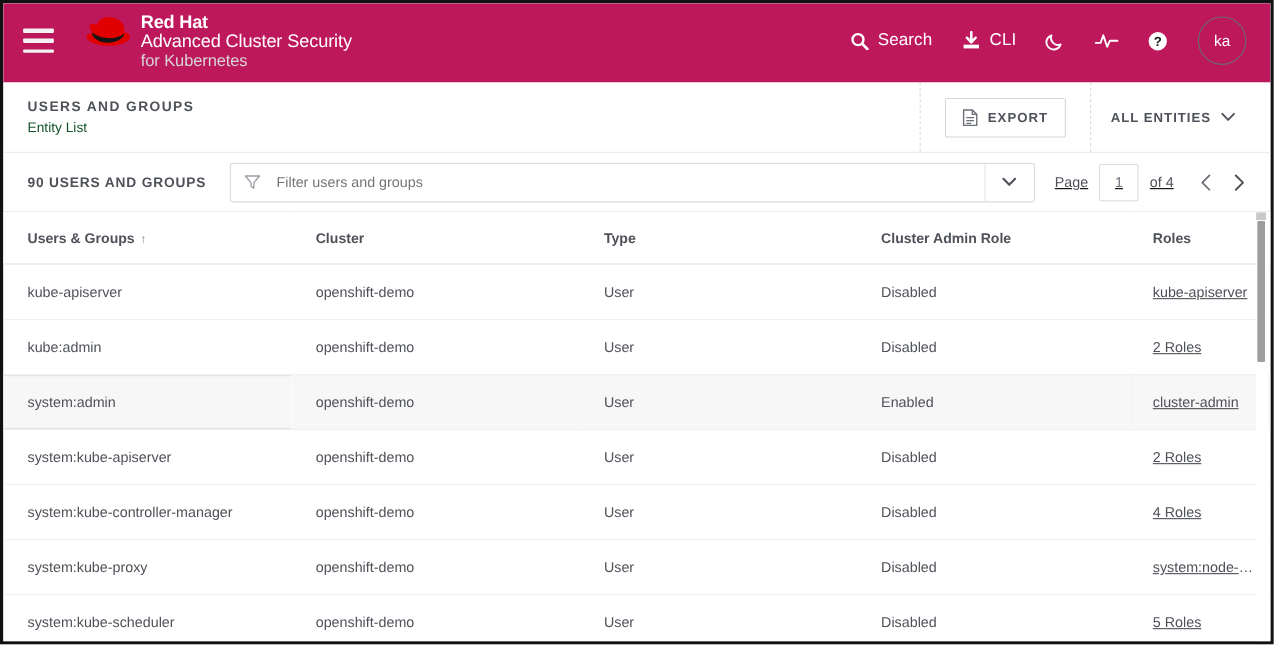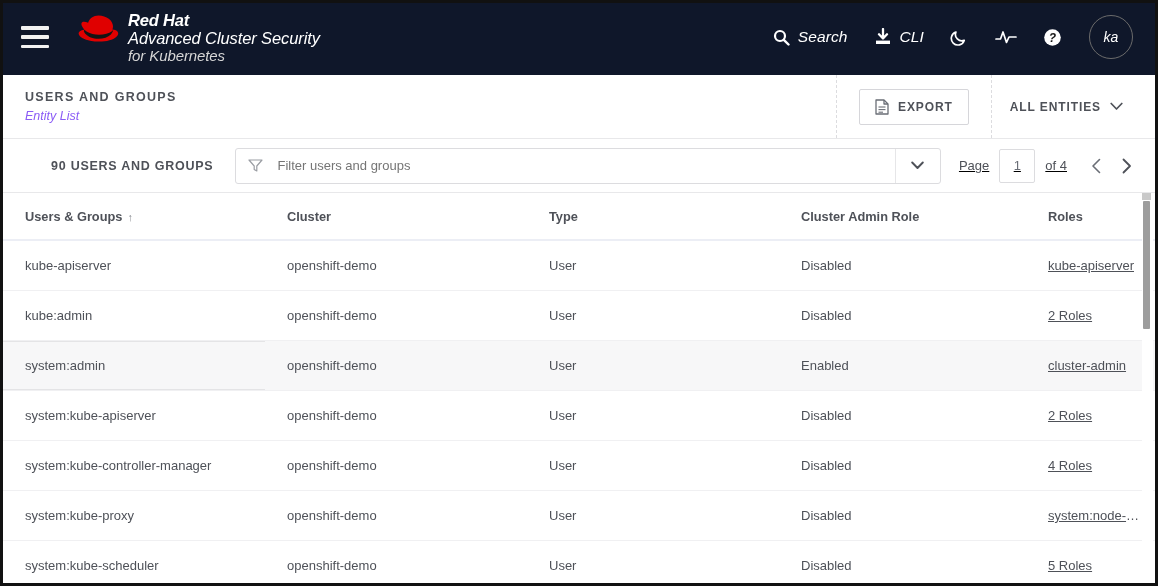--- a/index.html
+++ b/index.html
@@ -17,26 +17,25 @@
     height: 586px;
     box-sizing: border-box;
     border: 3px solid #111111;
     background: #ffffff;
     overflow: hidden;
   }
 
   
   .topnav {
     height: 72px;
-    background: #0f172a;
+    background: #be185d;
     display: flex;
     align-items: center;
     padding: 0 22px 4px 18px;
     box-sizing: border-box;
-    font-style: italic;
   }
   .hamburger {
     width: 28px;
     height: 22px;
     display: flex;
     flex-direction: column;
     justify-content: space-between;
     cursor: pointer;
     flex: 0 0 auto;
   }
@@ -128,22 +127,21 @@
   .ph-titles { display: flex; flex-direction: column; justify-content: center; }
   .ph-title {
     font-size: 12.5px;
     font-weight: bold;
     letter-spacing: 1.3px;
     color: #4e5158;
     text-transform: uppercase;
   }
   .ph-sub {
     font-size: 12.5px;
-    font-style: italic;
-    color: #8b5cf6;
+    color: #14532d;
     margin-top: 5px;
   }
   .ph-right {
     margin-left: auto;
     display: flex;
     align-items: center;
     height: 100%;
   }
   .export-wrap {
     display: flex;
@@ -193,21 +191,20 @@
     box-sizing: border-box;
     background: #ffffff;
   }
   .count-lbl {
     font-size: 12.5px;
     font-weight: bold;
     letter-spacing: 0.75px;
     color: #4e5158;
     white-space: nowrap;
     flex: 0 0 auto;
-    margin-left: 26px;
   }
   .filter-input {
     flex: 1 1 auto;
     margin-left: 22px;
     height: 36px;
     border: 1px solid #dcdcdf;
     border-radius: 3px;
     display: flex;
     align-items: center;
     padding: 0 0 0 12px;

